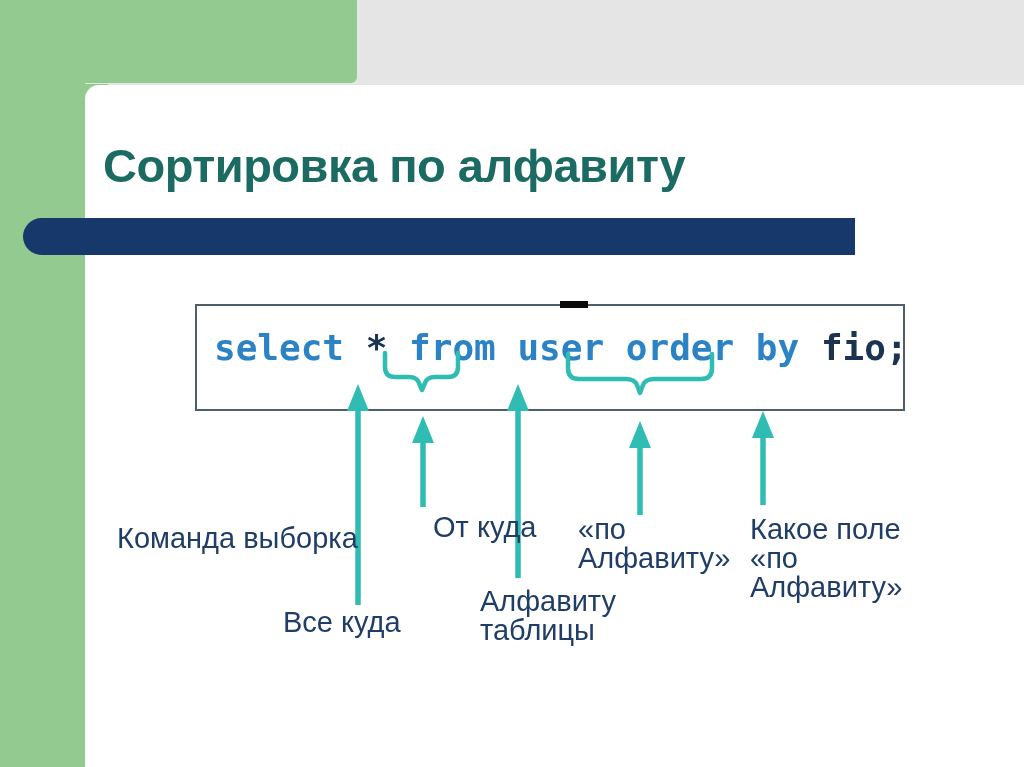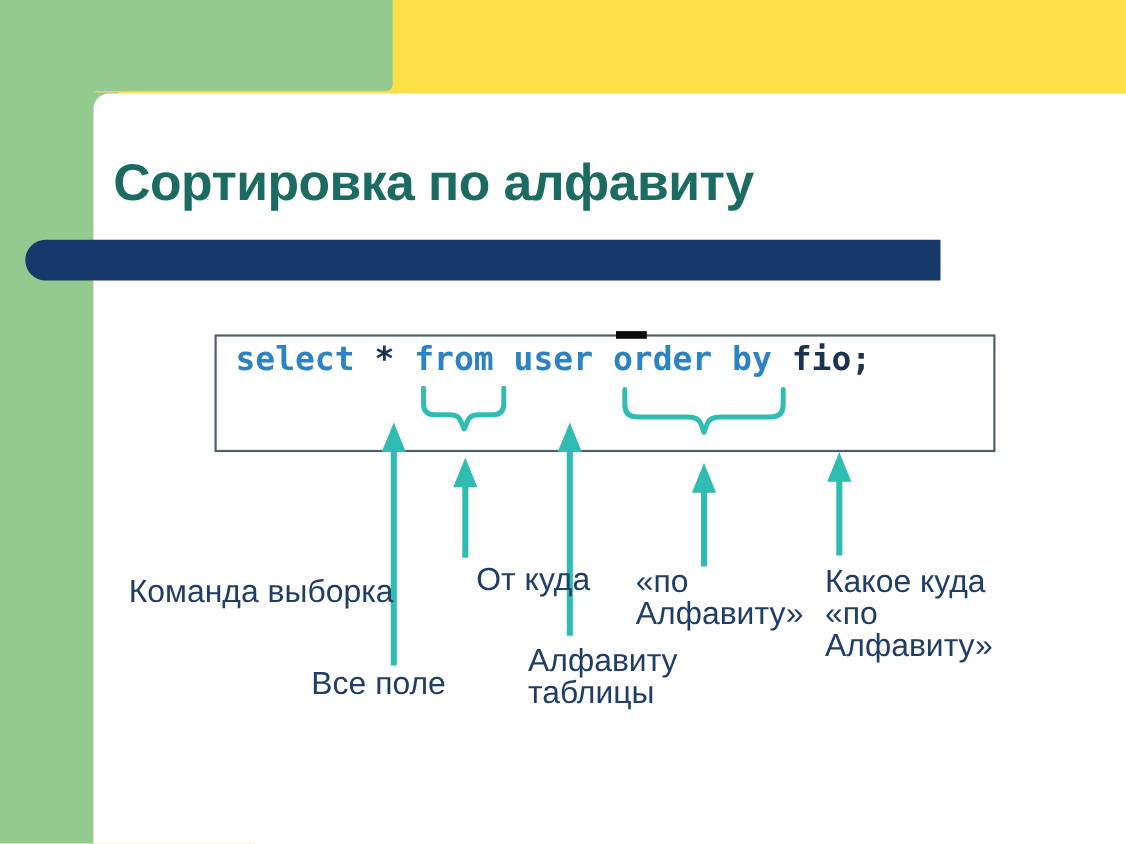--- a/index.html
+++ b/index.html
@@ -1,20 +1,20 @@
 <!DOCTYPE html>
 <html><head>
 <meta charset="utf-8">
 <style>
   html,body{margin:0;padding:0;background:#ffffff;}
   #slide{
     position:relative;
     width:1024px;height:767px;
     overflow:hidden;
-    background:#fde047;
+    background:#e5e5e5;
     font-family:"Liberation Sans",sans-serif;
   }
   .green-column{position:absolute;left:0;top:0;width:85px;height:767px;background:#93ca90;}
   .green-band{position:absolute;left:0;top:0;width:357px;height:83px;background:#93ca90;border-radius:0 0 6px 0;}
   .green-corner-patch{position:absolute;left:84px;top:84px;width:24px;height:24px;background:#93ca90;}
   .content-area{
     position:absolute;left:85px;top:85px;right:0;bottom:0;
     background:#ffffff;border-top-left-radius:14px;
   }
   .slide-title{
@@ -27,23 +27,23 @@
     background:#17386b;border-radius:18.5px 0 0 18.5px;
   }
   .code-box{
     position:absolute;left:195px;top:304px;width:706px;height:103px;
     background:#ffffff;border:2px solid #4e5f6b;
   }
   .box-top-dash{
     position:absolute;left:560px;top:301px;width:28px;height:7px;background:#0b0b0b;
   }
   .sql-code{
-    position:absolute;left:214px;top:312px;
+    position:absolute;left:214px;top:330px;
     font-family:"DejaVu Sans Mono",monospace;
-    font-size:30px;font-weight:bold;line-height:1;
+    font-size:36px;font-weight:bold;line-height:1;
     white-space:pre;
   }
   .tok-kw{color:#2b82c4;}
   .tok-dark{color:#1b3350;}
   .annot-svg{position:absolute;left:0;top:0;width:1024px;height:767px;pointer-events:none;}
   .label{
     position:absolute;
     font-size:29px;line-height:29px;color:#1f3d66;
     white-space:pre-line;
   }
@@ -104,22 +104,22 @@
     </g>
 
     <g fill="#2fbcb2" stroke="#2fbcb2">
       <line x1="763" y1="434" x2="763" y2="505" stroke-width="5.5" fill="none"></line>
       <polygon points="763,411 752,438 774,438" stroke="none"></polygon>
     </g>
   </svg>
 
   <div class="label lbl-komanda">Команда выборка</div>
   <div class="label lbl-ot-kuda">От куда</div>
-  <div class="label lbl-vse-polya">Все поле</div>
+  <div class="label lbl-vse-polya">Все куда</div>
   <div class="label lbl-nazvanie">Алфавиту
 таблицы</div>
   <div class="label lbl-po-alfavitu">«по
 Алфавиту»</div>
-  <div class="label lbl-kakoe-pole">Какое куда
+  <div class="label lbl-kakoe-pole">Какое поле
 «по
 Алфавиту»</div>
 
 </div>
 
 </body></html>

